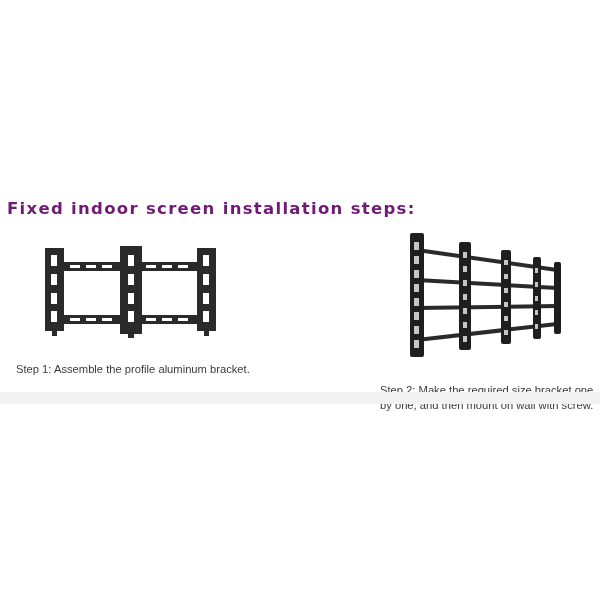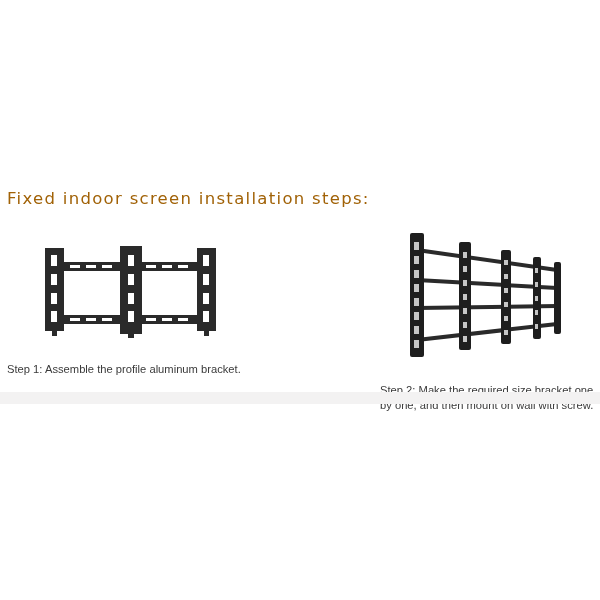--- a/index.html
+++ b/index.html
@@ -1,31 +1,31 @@
 <!DOCTYPE html>
 <html><head>
   <meta charset="utf-8">
   <style>
     html, body { margin: 0; padding: 0; }
     body {
       width: 600px; height: 600px; background: #ffffff; position: relative; overflow: hidden;
       font-family: "Liberation Sans", sans-serif;
     }
     .title {
-      position: absolute; left: 7px; top: 189px;
-      font-family: "DejaVu Sans", sans-serif; font-weight: normal;
-      font-size: 16.5px; letter-spacing: 1.3px; color: #a16207;
+      position: absolute; left: 7px; top: 199px;
+      font-family: "DejaVu Sans", sans-serif; font-weight: bold;
+      font-size: 16.5px; letter-spacing: 1.3px; color: #701a75;
       white-space: nowrap;
     }
     .fig { position: absolute; }
     .caption {
       position: absolute; font-family: "Liberation Sans", sans-serif;
       font-size: 11.2px; color: #3a3a3a; line-height: 15px;
     }
-    .cap1 { left: 7px; top: 362px; white-space: nowrap; }
+    .cap1 { left: 16px; top: 362px; white-space: nowrap; }
     .cap2 { left: 380px; top: 383px; width: 220px; }
     .band { position: absolute; left: 0; top: 392px; width: 600px; height: 12px; background: #f3f2f2; }
   </style>
 </head>
 <body>
 
 <div class="title">Fixed indoor screen installation steps:</div>
 
 <svg class="fig" style="left:30px;top:245px" width="200" height="95" viewBox="0 0 200 95">
   <g fill="#2a2a2a">

